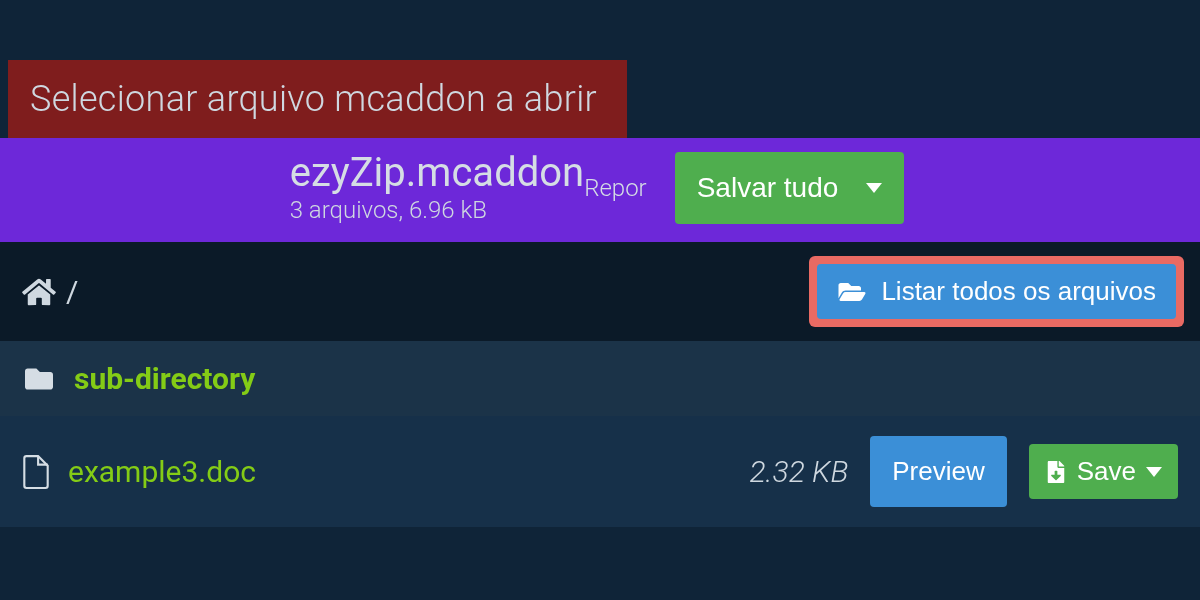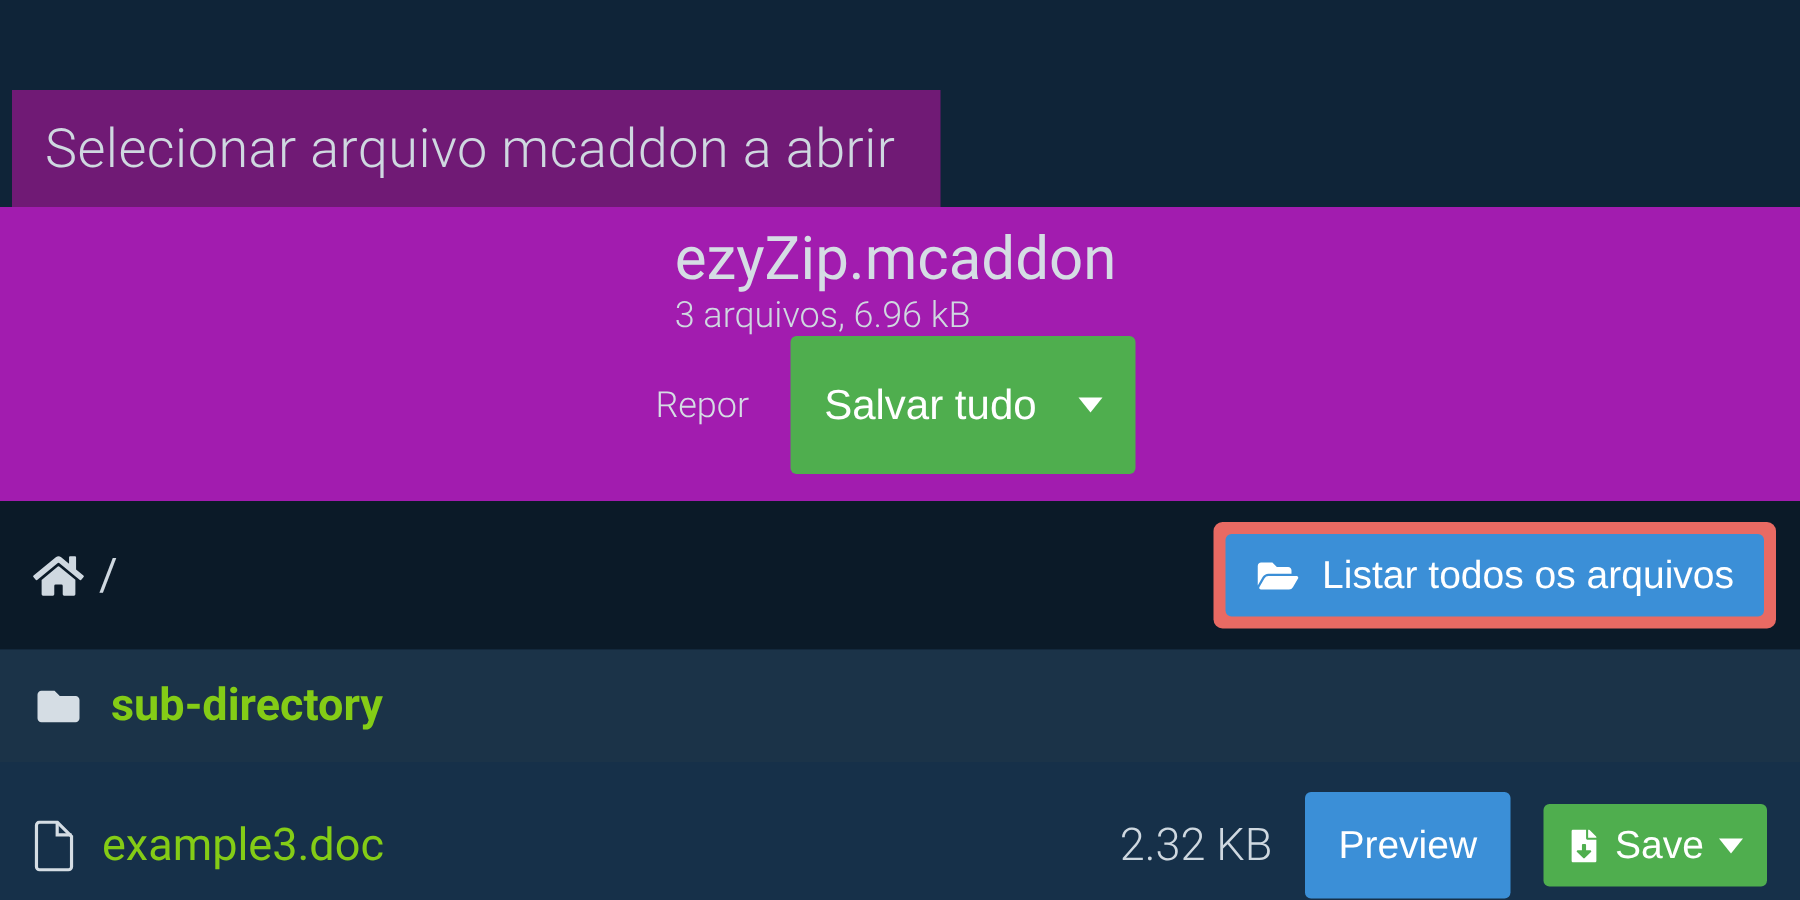--- a/index.html
+++ b/index.html
@@ -10,34 +10,33 @@
     width: 1200px;
     height: 600px;
     overflow: hidden;
   }
   .top-spacer { height: 60px; }
   .tab-container {
     display: flex;
     padding-left: 8px;
   }
   .tab {
-    background: #701a75;
+    background: #7f1d1d;
     color: #cfd8e0;
     font-size: 36px;
     font-weight: 300;
     padding: 18px 30px 18px 22px;
     letter-spacing: 0.3px;
   }
   .file-header {
     display: flex;
     align-items: center;
-    justify-content: flex-end;
+    justify-content: center;
     padding: 14px 24px 18px 18px;
-    background: #a21caf;
-    flex-direction: column;
+    background: #6d28d9;
   }
   .file-info { display: flex; flex-direction: column; }
   .file-name {
     font-size: 40px;
     font-weight: 400;
     color: #d5dde4;
     line-height: 1.05;
   }
   .file-meta {
     font-size: 24px;
@@ -54,21 +53,21 @@
     color: #d5dde4;
     font-size: 24px;
     font-weight: 300;
     cursor: pointer;
   }
   .btn-green {
     background: #4fae4e;
     color: #ffffff;
     font-size: 28px;
     font-weight: 400;
-    padding: 30px 22px;
+    padding: 20px 22px;
     border-radius: 4px;
     display: flex;
     align-items: center;
     gap: 28px;
     cursor: pointer;
     border: none;
   }
   .caret-down {
     width: 0; height: 0;
     border-left: 8px solid transparent;
@@ -128,20 +127,21 @@
   .row-name.bold { font-weight: 700; }
   .row-right {
     display: flex;
     align-items: center;
     gap: 22px;
   }
   .file-size {
     color: #cfd8e0;
     font-size: 30px;
     font-weight: 300;
+    font-style: italic;
   }
   .btn-blue-sm {
     background: #3b8fd7;
     color: #fff;
     font-size: 26px;
     padding: 20px 22px;
     border-radius: 4px;
     border: none;
     cursor: pointer;
   }

